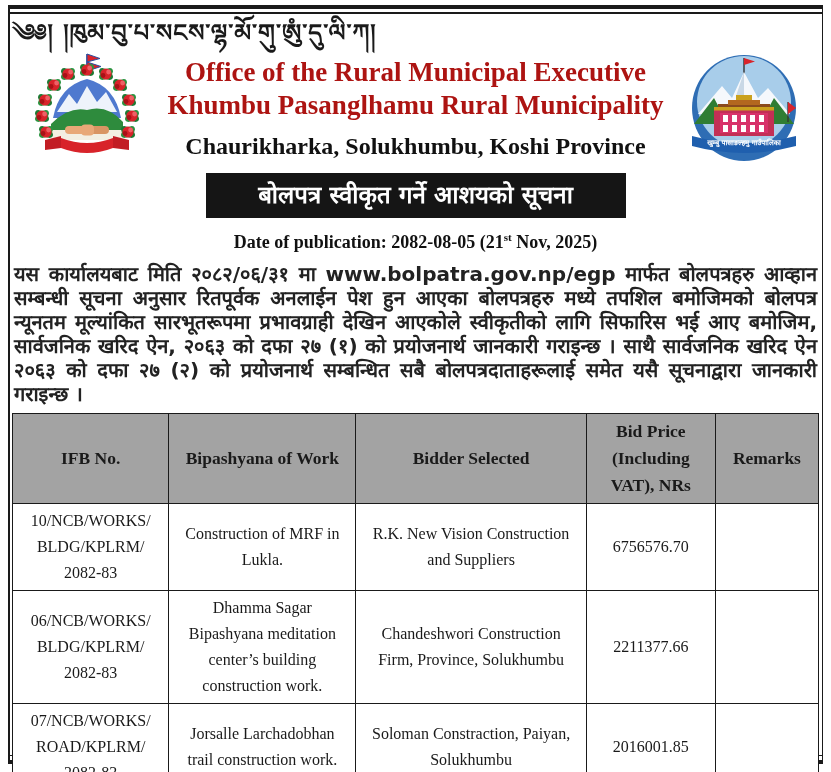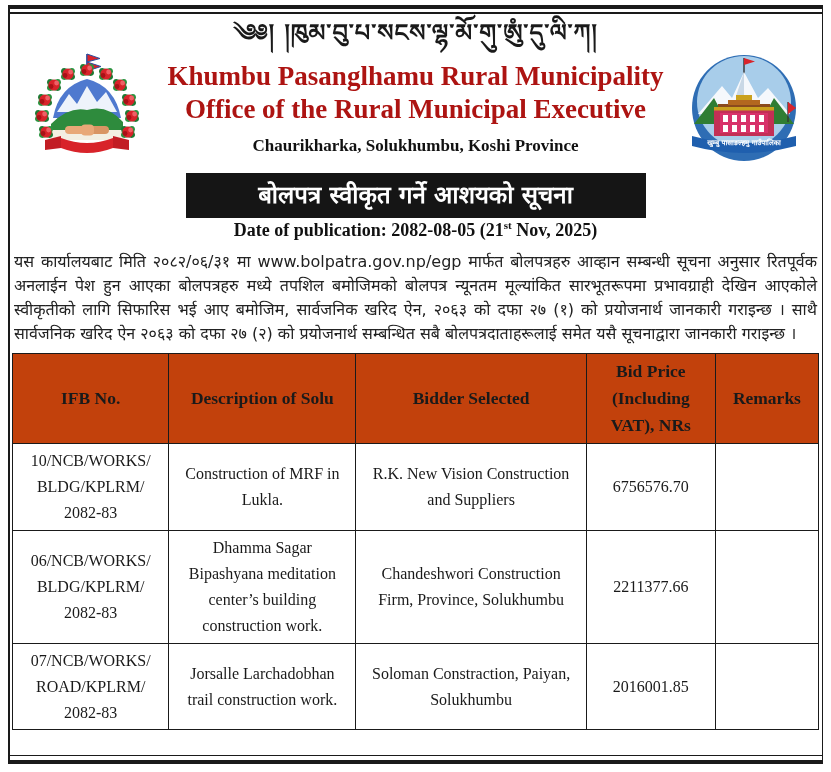--- a/index.html
+++ b/index.html
@@ -13,58 +13,59 @@
   .rule-top-thick { top:5px; height:4px; }
   .rule-top-thin  { top:12px; height:1.5px; }
   .rule-bot-thin  { bottom:16px; height:1.5px; }
   .rule-bot-thick { bottom:8px; height:4.5px; }
   .side-border { position:absolute; top:5px; bottom:8px; width:1.5px; background:#1a1a1a; }
   .side-left { left:8px; } .side-right { right:8px; }
 
   .content { position:absolute; left:12px; right:12px; top:14px; }
 
   .tibetan {
-    text-align:center; font-size:24px; font-weight:bold; letter-spacing:1px;
+    font-size:24px; font-weight:bold; letter-spacing:1px;
     font-family:"DejaVu Sans",sans-serif; margin-top:2px; height:34px; line-height:34px;
   }
   .masthead { display:flex; align-items:center; justify-content:space-between; padding:0 14px; margin-top:2px; }
   .logo { width:122px; height:112px; flex:0 0 auto; }
   .titles { flex:1; text-align:center; padding:0 4px; }
   .title-main {
     font-size:27px; font-weight:bold; line-height:1.22; color:#ad1412;
     font-family:"Liberation Serif","DejaVu Serif",serif;
   }
   .title-sub {
-    font-size:17px; font-weight:bold; color:#111; margin-top:11px;
+    font-size:24px; font-weight:bold; color:#111; margin-top:11px;
     font-family:"Liberation Serif","DejaVu Serif",serif;
   }
 
   .banner {
-    width:460px; margin:9px auto 0; background:#151515; color:#ffffff;
+    width:420px; margin:9px auto 0; background:#151515; color:#ffffff;
     text-align:center; font-size:24px; font-weight:bold; padding:4px 0 8px;
     font-family:"DejaVu Sans",sans-serif;
   }
 
-  .pubdate { text-align:center; font-weight:bold; font-size:18px; margin-top:1px; color:#111; }
+  .pubdate { text-align:center; font-weight:bold; font-size:18px; margin-top:13px; color:#111; }
   .pubdate sup { font-size:11px; }
 
   .body-text {
-    margin:9px 2px 0; font-size:16px; line-height:24px; text-align:justify; color:#222;
+    margin:9px 2px 0; font-size:20px; line-height:24px; text-align:justify; color:#222;
     font-family:"DejaVu Sans",sans-serif;
+    font-weight:bold;
   }
 
   table.bids {
     width:100%; margin-top:7px; border-collapse:collapse;
     font-family:"Liberation Serif","DejaVu Serif",serif;
   }
   table.bids th, table.bids td {
     border:1.8px solid #1a1a1a; text-align:center; vertical-align:middle; padding:4px 6px;
   }
   table.bids th {
-    background:#c2410c; font-size:17.5px; font-weight:bold; line-height:1.55; height:62px;
+    background:#a3a3a3; font-size:17.5px; font-weight:bold; line-height:1.55; height:62px;
   }
   table.bids td { font-size:16px; line-height:1.62; background:#fff; }
   td.ifb-cell { line-height:1.8;font-family:Liberation Serif, serif; }
   td.bidder-cell { padding:4px 10px; }
   tr.row-1 td { height:73px; } tr.row-2 td { height:75px; }
   tr.row-3 td { height:85px; } tr.row-4 td { height:79px; }
 </style>
 </head>
 <body>
 
@@ -120,22 +121,22 @@
         <use href="#flw" x="93" y="33"></use>
         <use href="#flw" x="18" y="48"></use>
         <use href="#flw" x="102" y="48"></use>
         <use href="#flw" x="15" y="64"></use>
         <use href="#flw" x="105" y="64"></use>
         <use href="#flw" x="19" y="80"></use>
         <use href="#flw" x="101" y="80"></use>
       </svg>
 
       <div class="titles">
+        <div class="title-main">Office of the Rural Municipal Executive</div>
         <div class="title-main">Khumbu Pasanglhamu Rural Municipality</div>
-        <div class="title-main">Office of the Rural Municipal Executive</div>
         <div class="title-sub">Chaurikharka, Solukhumbu, Koshi Province</div>
       </div>
 
       <svg class="logo" viewBox="0 0 120 112" aria-hidden="true">
         <ellipse cx="60" cy="56" rx="52" ry="53" fill="#2e6db4"></ellipse>
         <ellipse cx="60" cy="50" rx="47" ry="46" fill="#a8cdea"></ellipse>
 
         <line x1="60" y1="6" x2="60" y2="22" stroke="#333" stroke-width="1.4"></line>
         <path d="M60 6 L71 9.5 L60 13 Z" fill="#d8232a"></path>
 
@@ -182,21 +183,21 @@
       <colgroup>
         <col style="width:19.4%">
           <col style="width:23.2%">
           <col style="width:28.6%">
         <col style="width:16.0%">
           <col style="width:12.8%">
       </colgroup>
       <thead>
         <tr>
           <th>IFB No.</th>
-          <th>Description of Solu</th>
+          <th>Bipashyana of Work</th>
           <th>Bidder Selected</th>
           <th>Bid Price (Including VAT), NRs</th>
           <th>Remarks</th>
         </tr>
       </thead>
       <tbody>
         <tr class="row-1">
           <td class="ifb-cell">10/NCB/WORKS/​BLDG/KPLRM/​2082-83</td>
           <td>Construction of MRF in Lukla.</td>
           <td class="bidder-cell">R.K. New Vision Construction and Suppliers</td>

